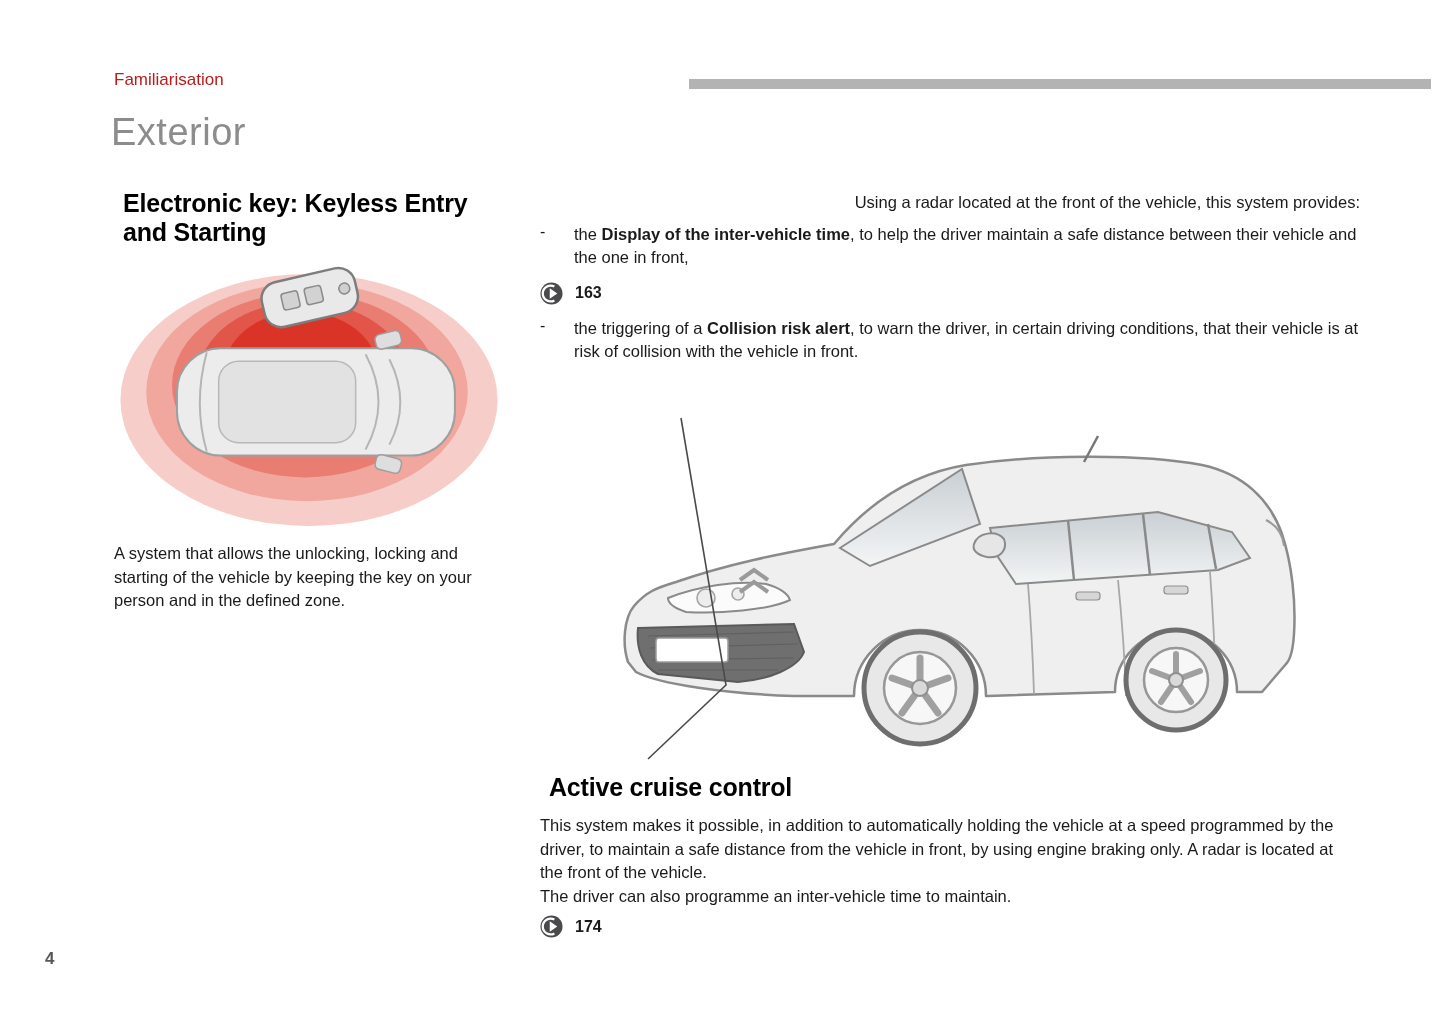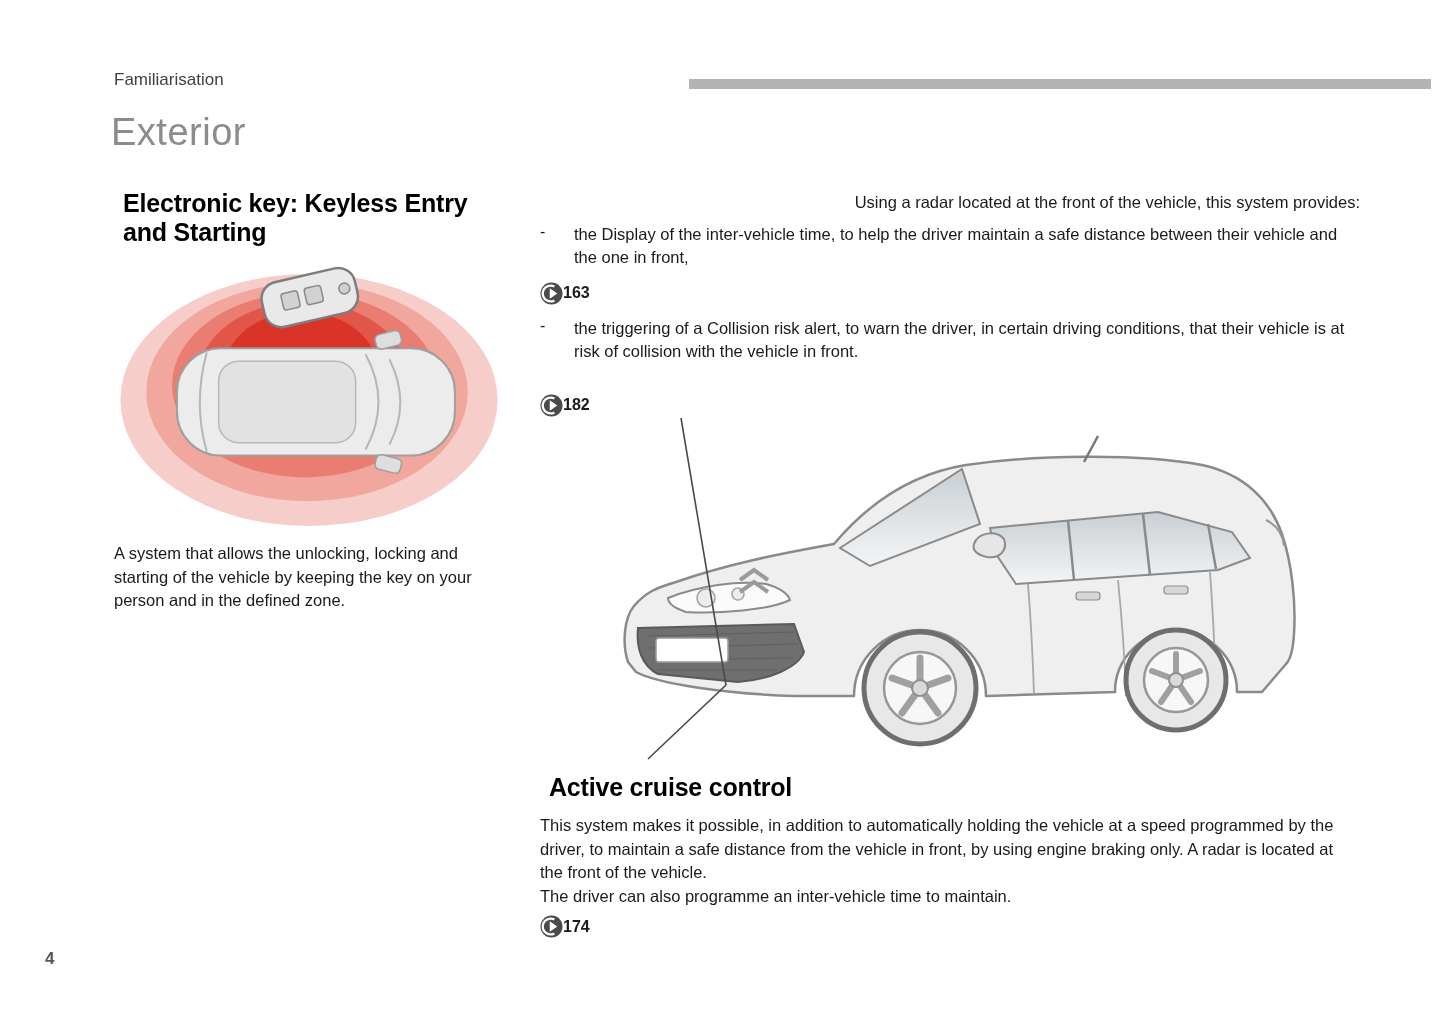--- a/index.html
+++ b/index.html
@@ -1,40 +1,40 @@
 <!DOCTYPE html>
 <html><head>
 <meta charset="utf-8">
 <style>
   * { margin:0; padding:0; box-sizing:border-box; }
   html,body { background:#ffffff; }
   body { font-family:"Liberation Sans", sans-serif; color:#1a1a1a; }
   .page { position:relative; width:1445px; height:1026px; background:#ffffff; overflow:hidden; }
 
-  .section-label { position:absolute; left:114px; top:70px; font-size:17px; color:#404040; }
+  .section-label { position:absolute; left:114px; top:70px; font-size:17px; color:#b91c1c; }
   .top-bar { position:absolute; left:689px; top:79px; width:742px; height:10px; background:#b3b3b3; }
   .page-title { position:absolute; left:111px; top:111px; font-size:38px; color:#8c8c8c; letter-spacing:.5px; }
   .page-num { position:absolute; left:45px; top:949px; font-size:17px; font-weight:bold; color:#58585a; }
 
   h2 { font-size:25px; font-weight:bold; color:#000; line-height:1.16; margin:9px; letter-spacing:-0.2px; }
   p  { margin:0; font-size:16.5px; line-height:1.43; color:#1a1a1a; }
-  b  { font-weight:normal; }
+  b  { font-weight:bold; }
 
   .left-col { position:absolute; left:114px; top:180px; width:402px; }
   .left-col h2 { width:350px; }
   .illus-key { margin-top:14px; width:390px; height:268px; }
   .left-col .body { margin-top:13px; width:392px; }
 
   .right-col { position:absolute; left:540px; top:180px; width:838px; }
   .right-col .intro { margin-top:11px; width:820px;text-align:right; }
   .bullet { display:flex; margin-top:8px; }
   .bullet .dash { width:34px; flex:none; }
   .bullet p { width:788px; }
 
-  .ref-row { display:flex; align-items:center; gap:0; margin-top:20px; }
+  .ref-row { display:flex; align-items:center; gap:12px; margin-top:20px; }
   .ref-row.r163 { margin-top:12px; }
   .ref-row.r182 { margin-top:30px; }
   .ref-row.r174 { margin-top:7px; }
   .ref-icon { width:23px; height:23px; display:inline-block; flex:none; }
   .ref-num { font-weight:bold; font-size:16px; color:#1a1a1a; }
 
   .car-illus { position:absolute; left:598px; top:412px; width:742px; height:356px; }
 
   .acc { position:absolute; left:540px; top:764px; width:812px; }
   .acc .body1 { margin-top:12px; width:800px; }
@@ -103,30 +103,20 @@
         </svg>
       </span>
       <span class="ref-num">163</span>
     </div>
 
     <div class="bullet" style="margin-top:12px;">
       <span class="dash">-</span>
       <p><span>the triggering of a </span><b>Collision risk alert</b><span>, to warn the driver, in certain driving conditions, that their vehicle is at risk of collision with the vehicle in front.</span></p>
     </div>
 
-    <div class="ref-row r182">
-      <span class="ref-icon">
-        <svg viewBox="0 0 24 24" width="23" height="23">
-          <circle cx="12" cy="12" r="11.5" fill="#4a4a4c"></circle>
-          <path d="M 15 4.8 A 8.2 8.2 0 1 0 15 19.2" fill="none" stroke="#ffffff" stroke-width="2.4"></path>
-          <path d="M 10.2 6.4 L 18 12 L 10.2 17.6 Z" fill="#ffffff"></path>
-        </svg>
-      </span>
-      <span class="ref-num">182</span>
-    </div>
   </div>
 
   <div class="car-illus">
     <svg viewBox="0 0 742 356" width="742" height="356">
       <defs>
         <linearGradient id="glassG" x1="0" y1="0" x2="0" y2="1">
           <stop offset="0" stop-color="#c9cfd4"></stop>
           <stop offset="1" stop-color="#f3f5f6"></stop>
         </linearGradient>
       </defs>

